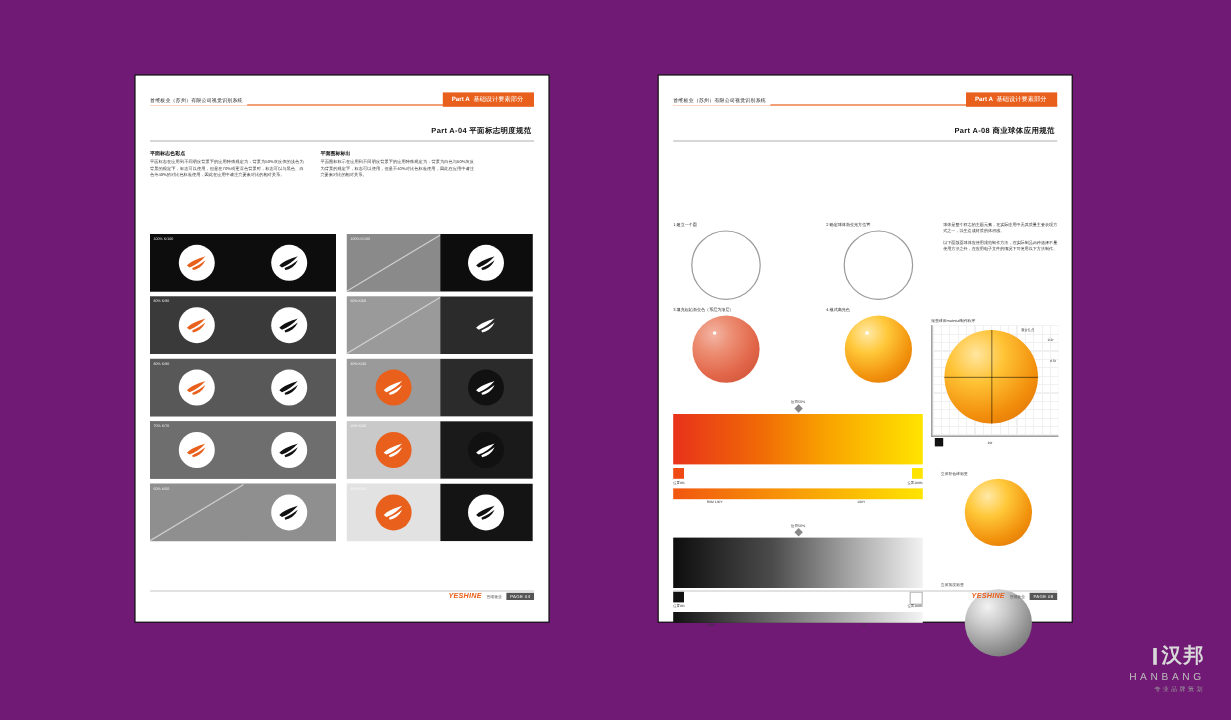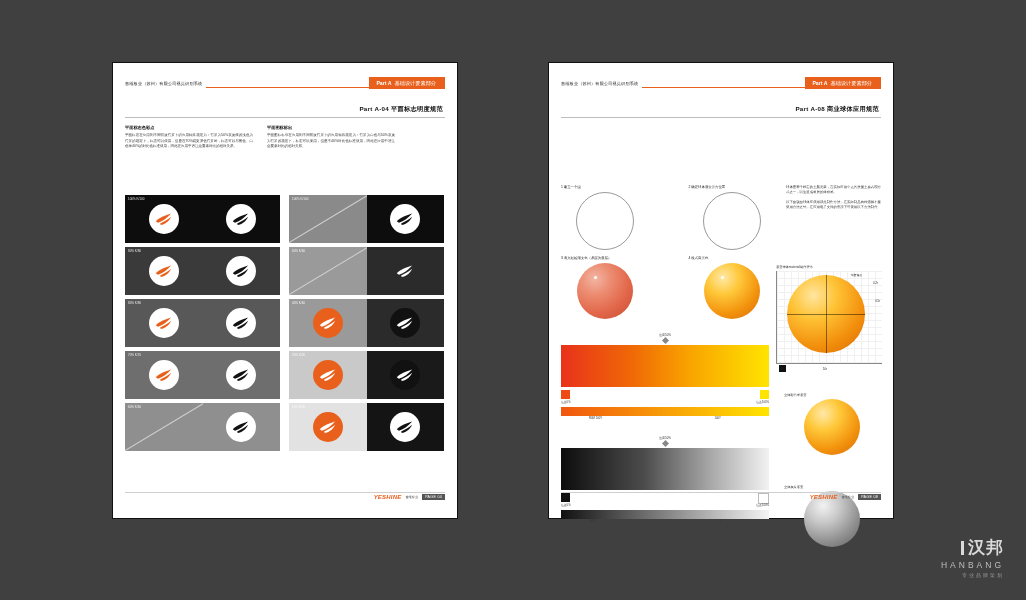--- a/index.html
+++ b/index.html
@@ -1,20 +1,20 @@
 <!DOCTYPE html>
 <html><head>
 <meta charset="utf-8">
 <style>
   html,body{margin:0;padding:0;}
   body{
     width:1026px;height:600px;background:#000;overflow:hidden;
     font-family:"Liberation Sans", sans-serif;
   }
-  .stage{position:relative;width:1026px;height:600px;background:#404040;}
+  .stage{position:relative;width:1026px;height:600px;background:#701a75;}
 
   
   .page{
     position:absolute;background:#fff;box-shadow:0 0 0 1px #111;
   }
   #page-left{left:113px;top:63px;width:344px;height:455px;}
   #page-right{left:549px;top:63px;width:344px;height:455px;}
 
   .page-inner{position:absolute;left:12px;top:14px;right:12px;bottom:12px;}
 

